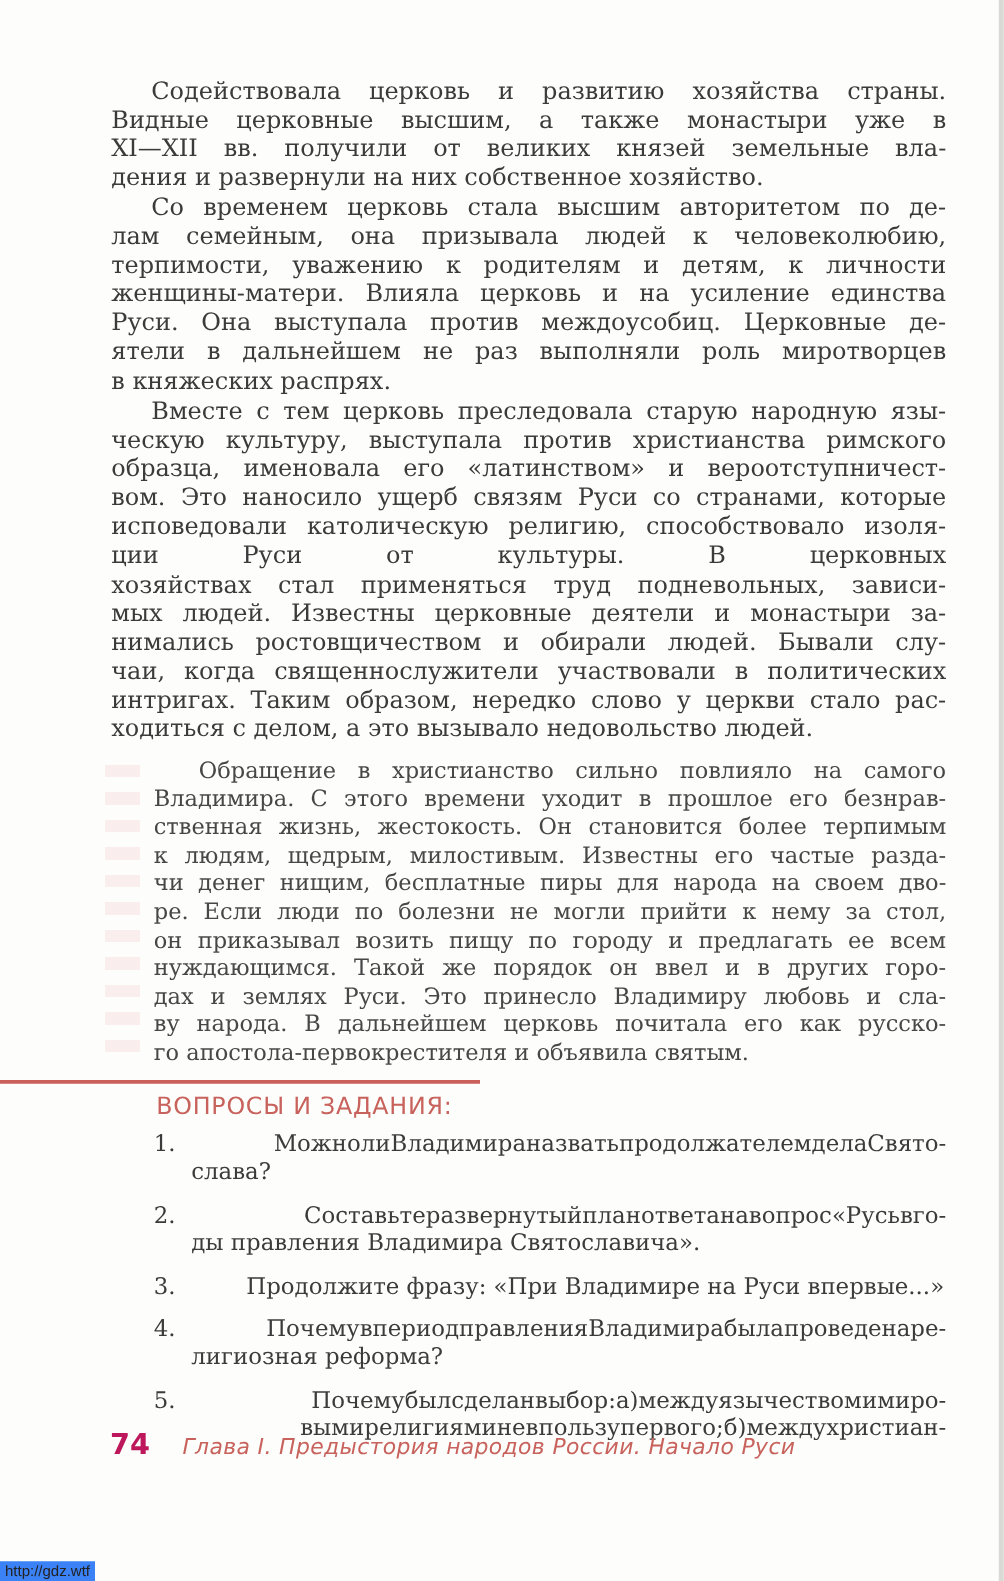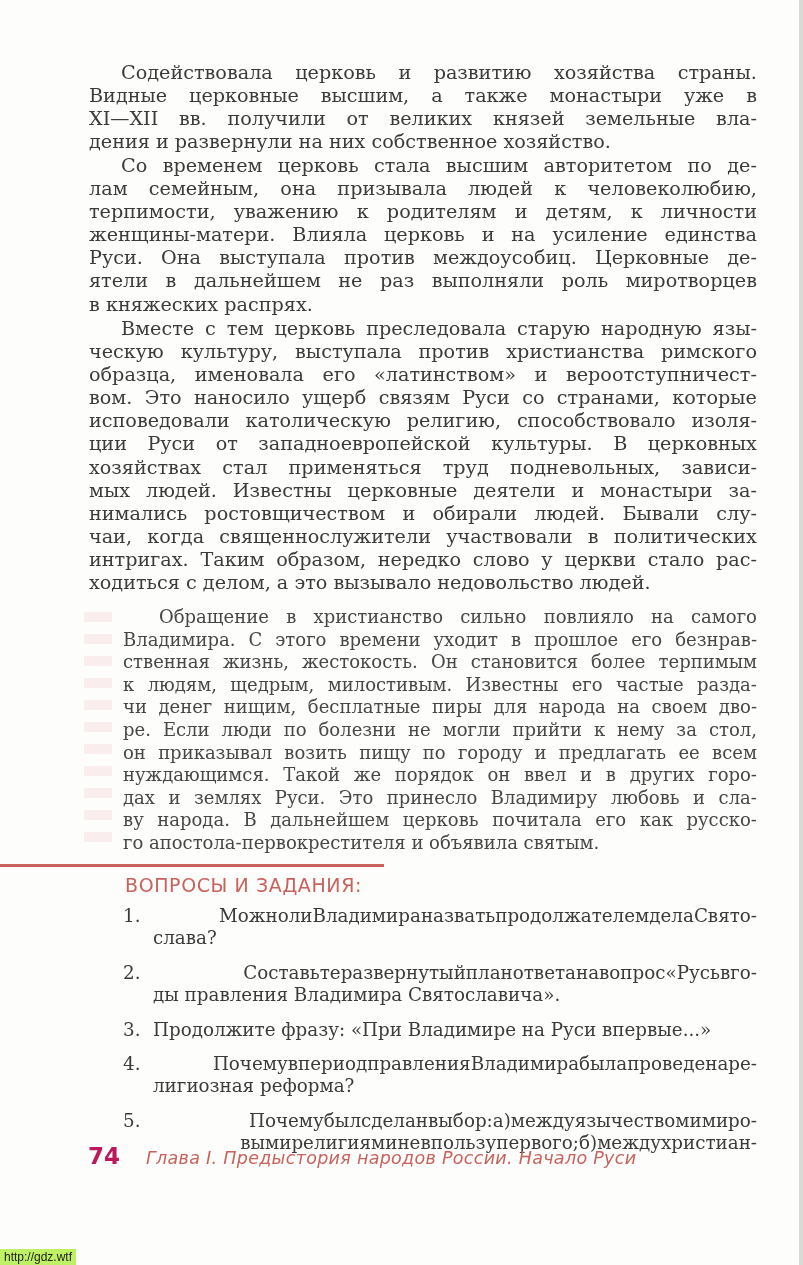--- a/index.html
+++ b/index.html
@@ -63,21 +63,21 @@
     font-family: "DejaVu Sans", "Liberation Sans", sans-serif;
     font-weight: bold; font-size: 23px; color: #be185d;
   }
   .running-head {
     font-family: "DejaVu Sans", "Liberation Sans", sans-serif;
     font-style: italic; font-size: 17.5px; color: #c8625c; letter-spacing: 0.3px;
   }
   .watermark {
     position: absolute; left: 0; top: 1249px; height: 16px;
     padding: 0 4px;
-    background: #bef264;
+    background: #3b82f6;
     font-family: "Liberation Sans", "DejaVu Sans", sans-serif;
     font-size: 12px; line-height: 16px; color: #222;
   }
 </style>
 </head>
 <body>
 
 <div class="right-edge"></div>
 
 <div class="para1 block">
@@ -215,21 +215,20 @@
       <span>исповедовали</span>
       <span>католическую</span>
       <span>религию,</span>
       <span>способствовало</span>
       <span>изоля-</span>
     </span>
   <span class="line">
       <span>ции</span>
       <span>Руси</span>
       <span>от</span>
-      <span>западноевропейской</span>
       <span>культуры.</span>
       <span>В</span>
       <span>церковных</span>
     </span>
   <span class="line">
       <span>хозяйствах</span>
       <span>стал</span>
       <span>применяться</span>
       <span>труд</span>
       <span>подневольных,</span>
@@ -421,21 +420,21 @@
         <span>на</span>
         <span>вопрос</span>
         <span>«Русь</span>
         <span>в</span>
         <span>го-</span>
       </span>
     <span class="line last" style="display: block;">ды правления Владимира Святославича».</span>
   </div>
   <div class="q">
     <span class="num">3.</span>
-    <span class="line last" style="display: block;">Продолжите фразу: «При Владимире на Руси впервые...»</span>
+    <span class="line last" style="display: block; margin-left: 44px;">Продолжите фразу: «При Владимире на Руси впервые...»</span>
   </div>
   <div class="q">
     <span class="num">4.</span>
     <span class="line">
         <span>Почему</span>
         <span>в</span>
         <span>период</span>
         <span>правления</span>
         <span>Владимира</span>
         <span>была</span>

